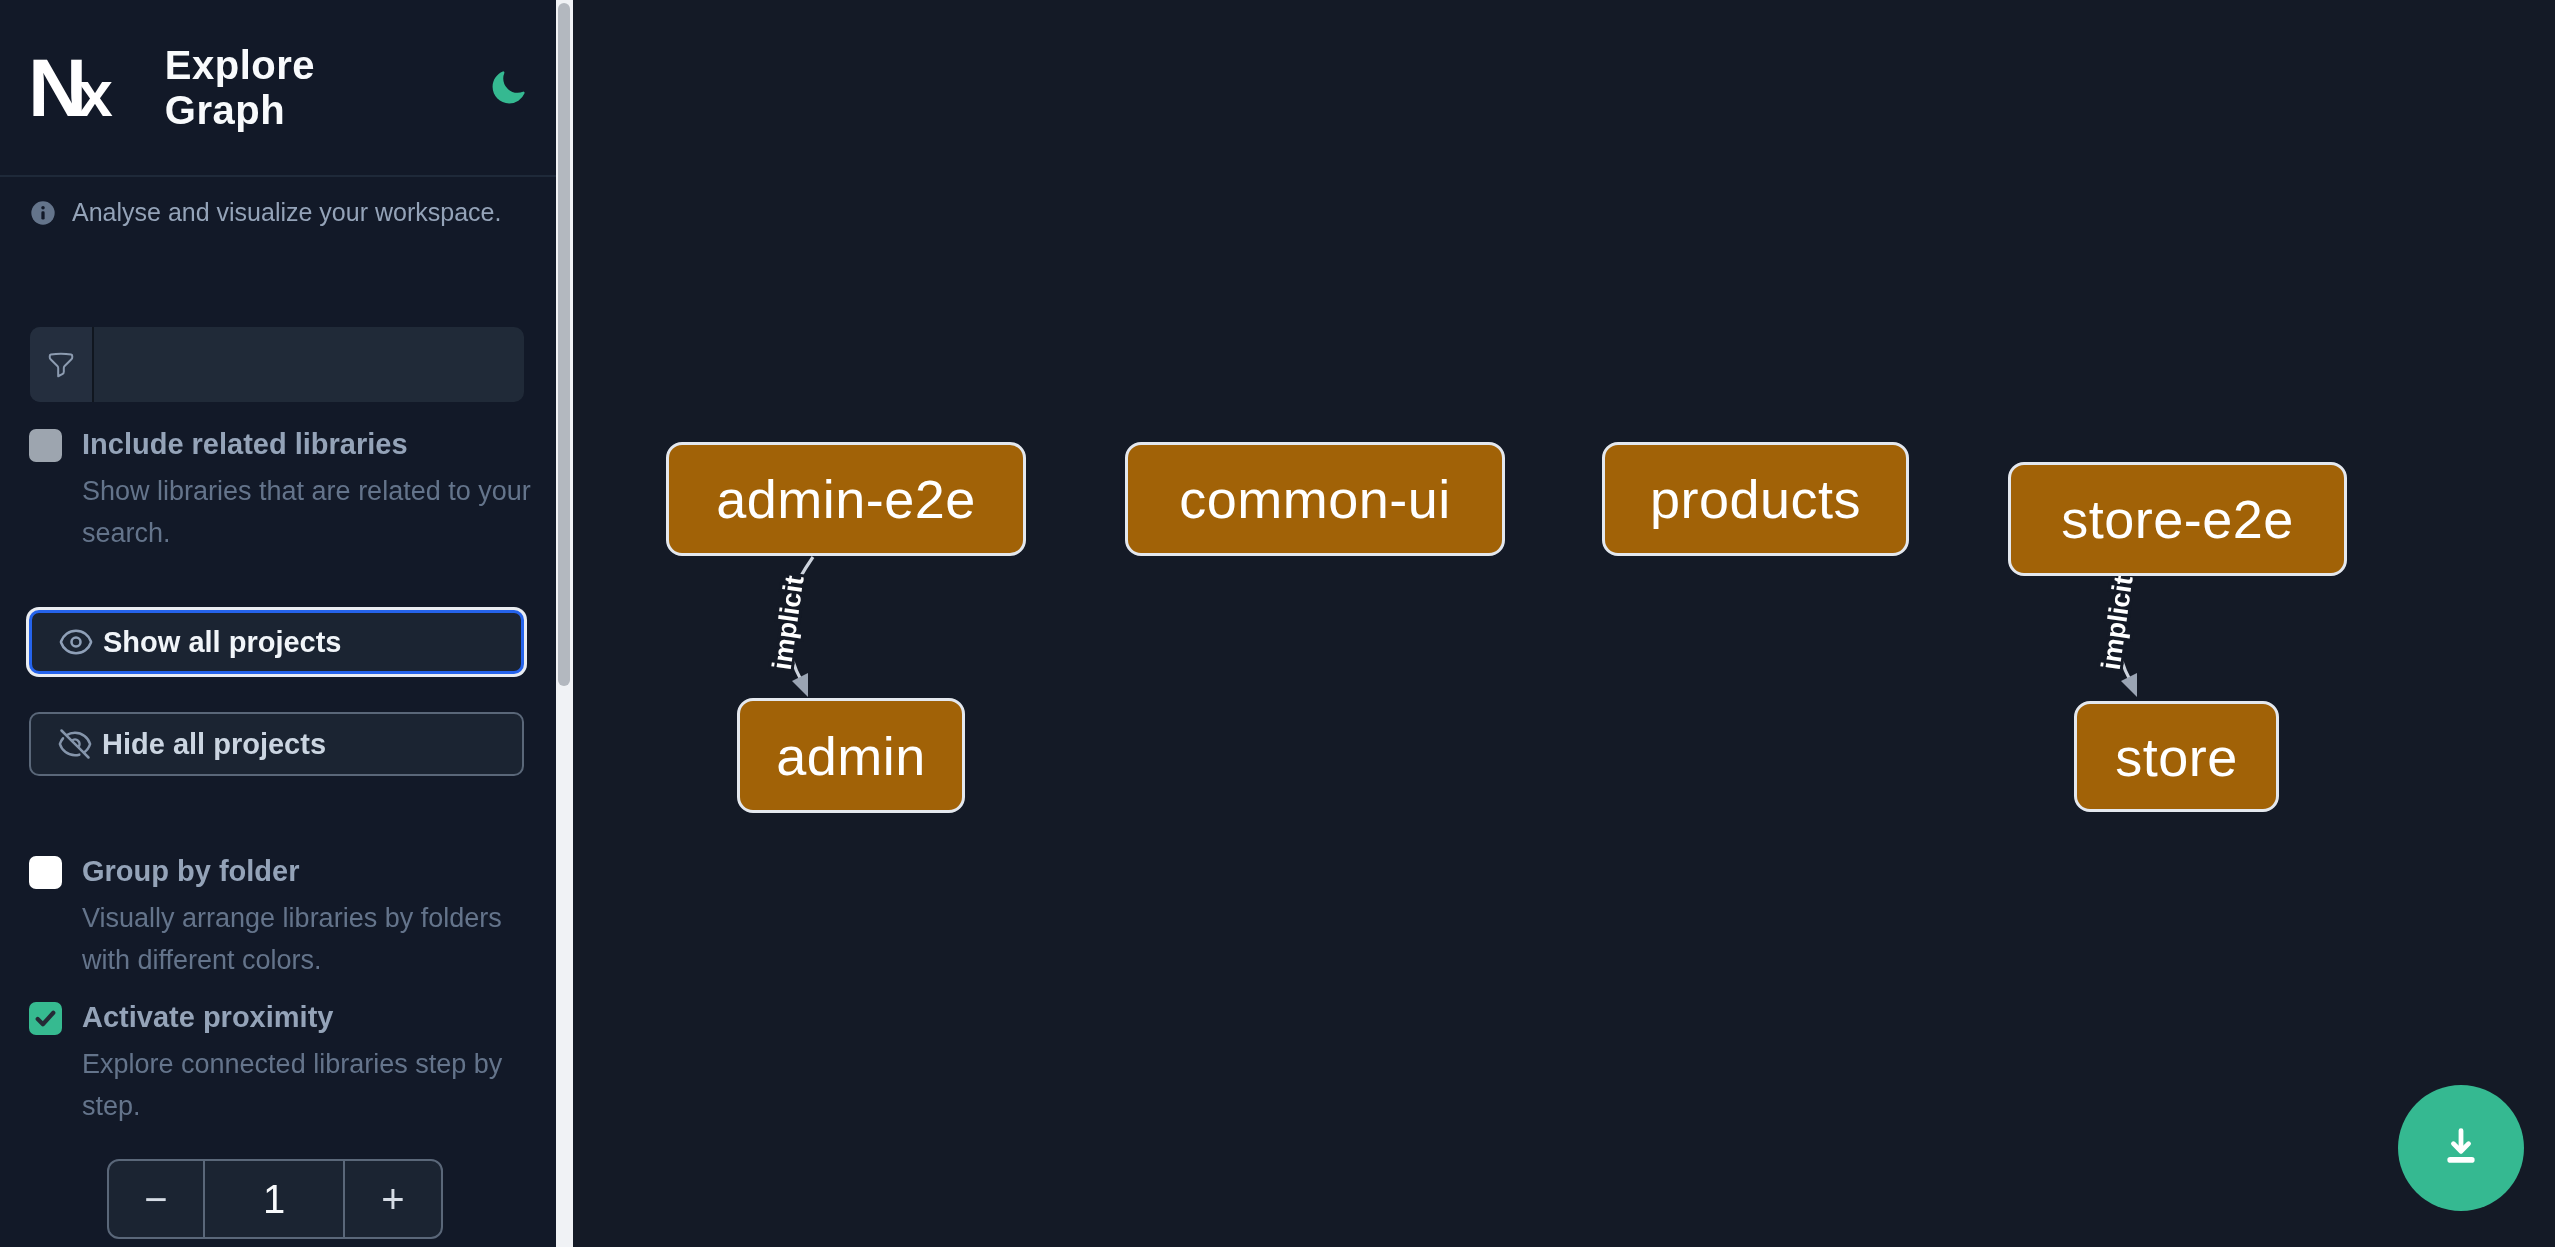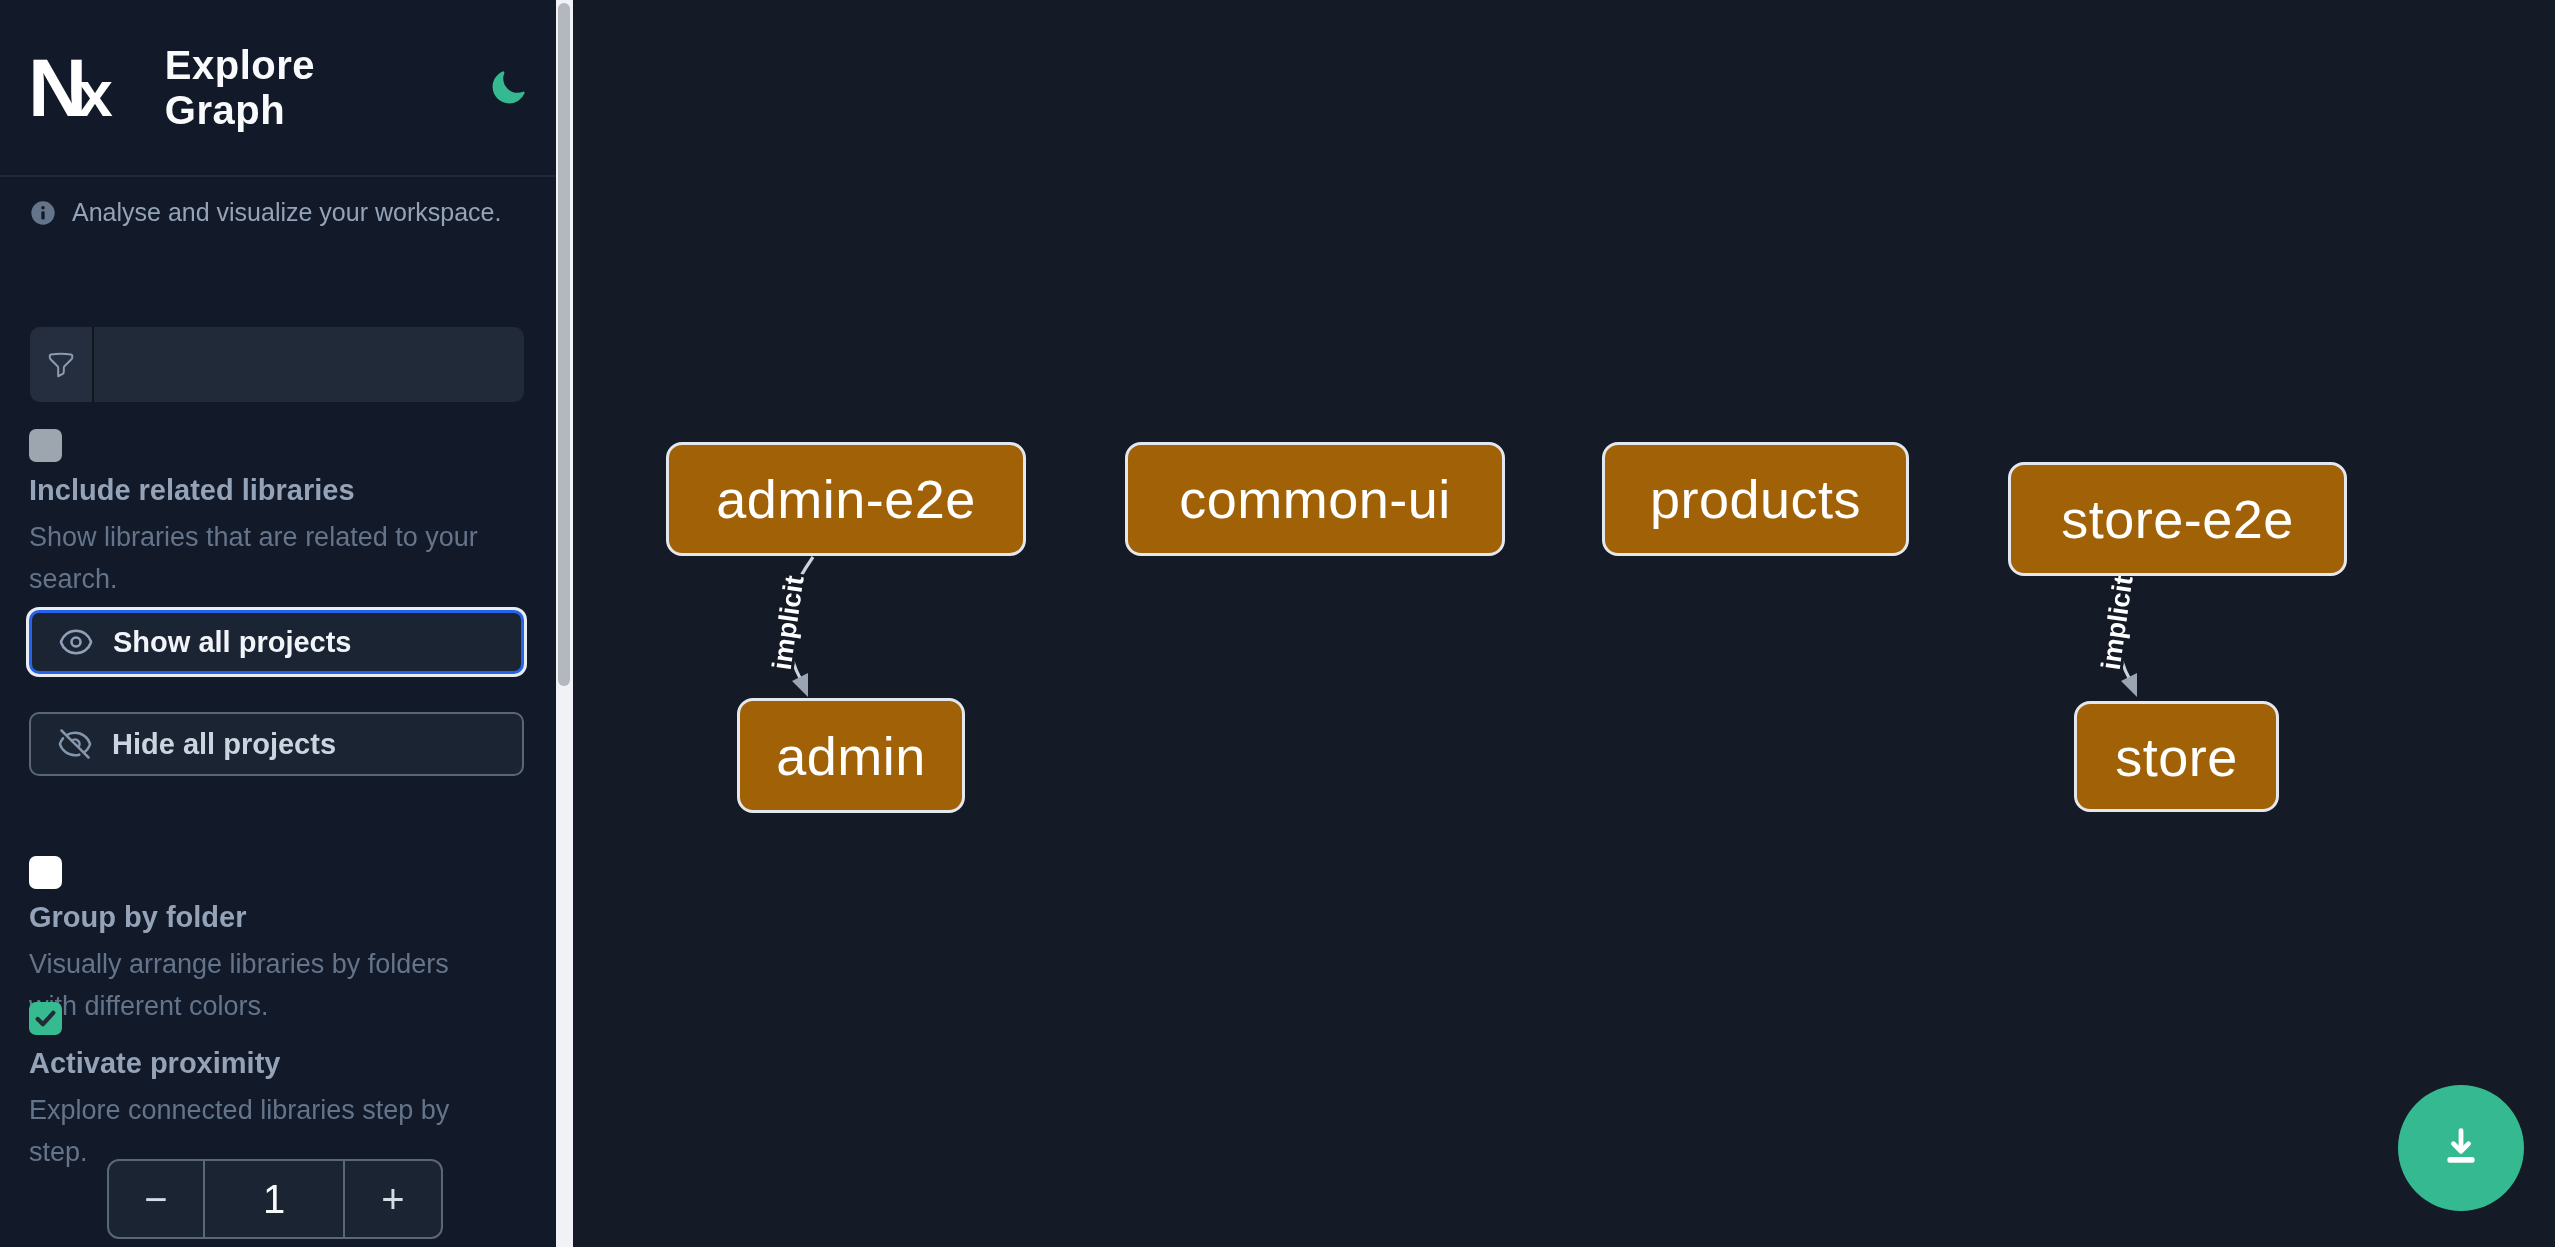--- a/index.html
+++ b/index.html
@@ -43,38 +43,38 @@
     border-right:2px solid #10161f;
     display:flex; align-items:center; justify-content:center;
   }
   .search-input {
     flex:1; background:transparent; border:none; outline:none;
     color:#cbd5e1; font-size:30px; padding:0 20px;
     font-family:"Liberation Sans","DejaVu Sans",sans-serif;
   }
   .search-input::placeholder { color:#8494ab; opacity:1; }
 
-  .opt-row { position:absolute; left:29px; width:500px; display:flex; gap:11px;flex-direction:column; }
+  .opt-row { position:absolute; left:29px; width:500px; display:flex; gap:20px; }
   .opt-include { top:427px; }
   .opt-folder  { top:854px; }
   .opt-prox    { top:1000px; }
   .checkbox {
     width:33px; height:33px; border-radius:7px; flex:0 0 33px; margin-top:2px;
     cursor:pointer; display:flex; align-items:center; justify-content:center;
   }
   .cb-gray  { background:#9da5af; }
   .cb-white { background:#ffffff; }
   .cb-green { background:#36ba90; }
   .opt-label { color:#94a3b8; font-size:29px; font-weight:700; line-height:35px; }
   .opt-desc  { color:#64748b; font-size:27px; font-weight:400; line-height:42px; margin-top:8px; width:462px; }
 
   .sb-btn {
     position:absolute; left:29px; width:495px; height:64px;
     background:#1b2432; border-radius:10px; cursor:pointer;
-    display:flex; align-items:center; padding-left:26px; gap:19px;
+    display:flex; align-items:center; padding-left:26px; gap:9px;
   }
   .btn-show {
     top:610px; border:3px solid #2563eb;
     box-shadow:0 0 0 3px rgba(245,248,252,0.95);
   }
   .btn-hide { top:712px; border:2px solid #5a6779; }
   .btn-show .sb-btn-label { color:#f1f5f9; }
   .btn-hide .sb-btn-label { color:#cbd5e1; }
   .sb-btn-label { font-size:29px; font-weight:600; }
 

